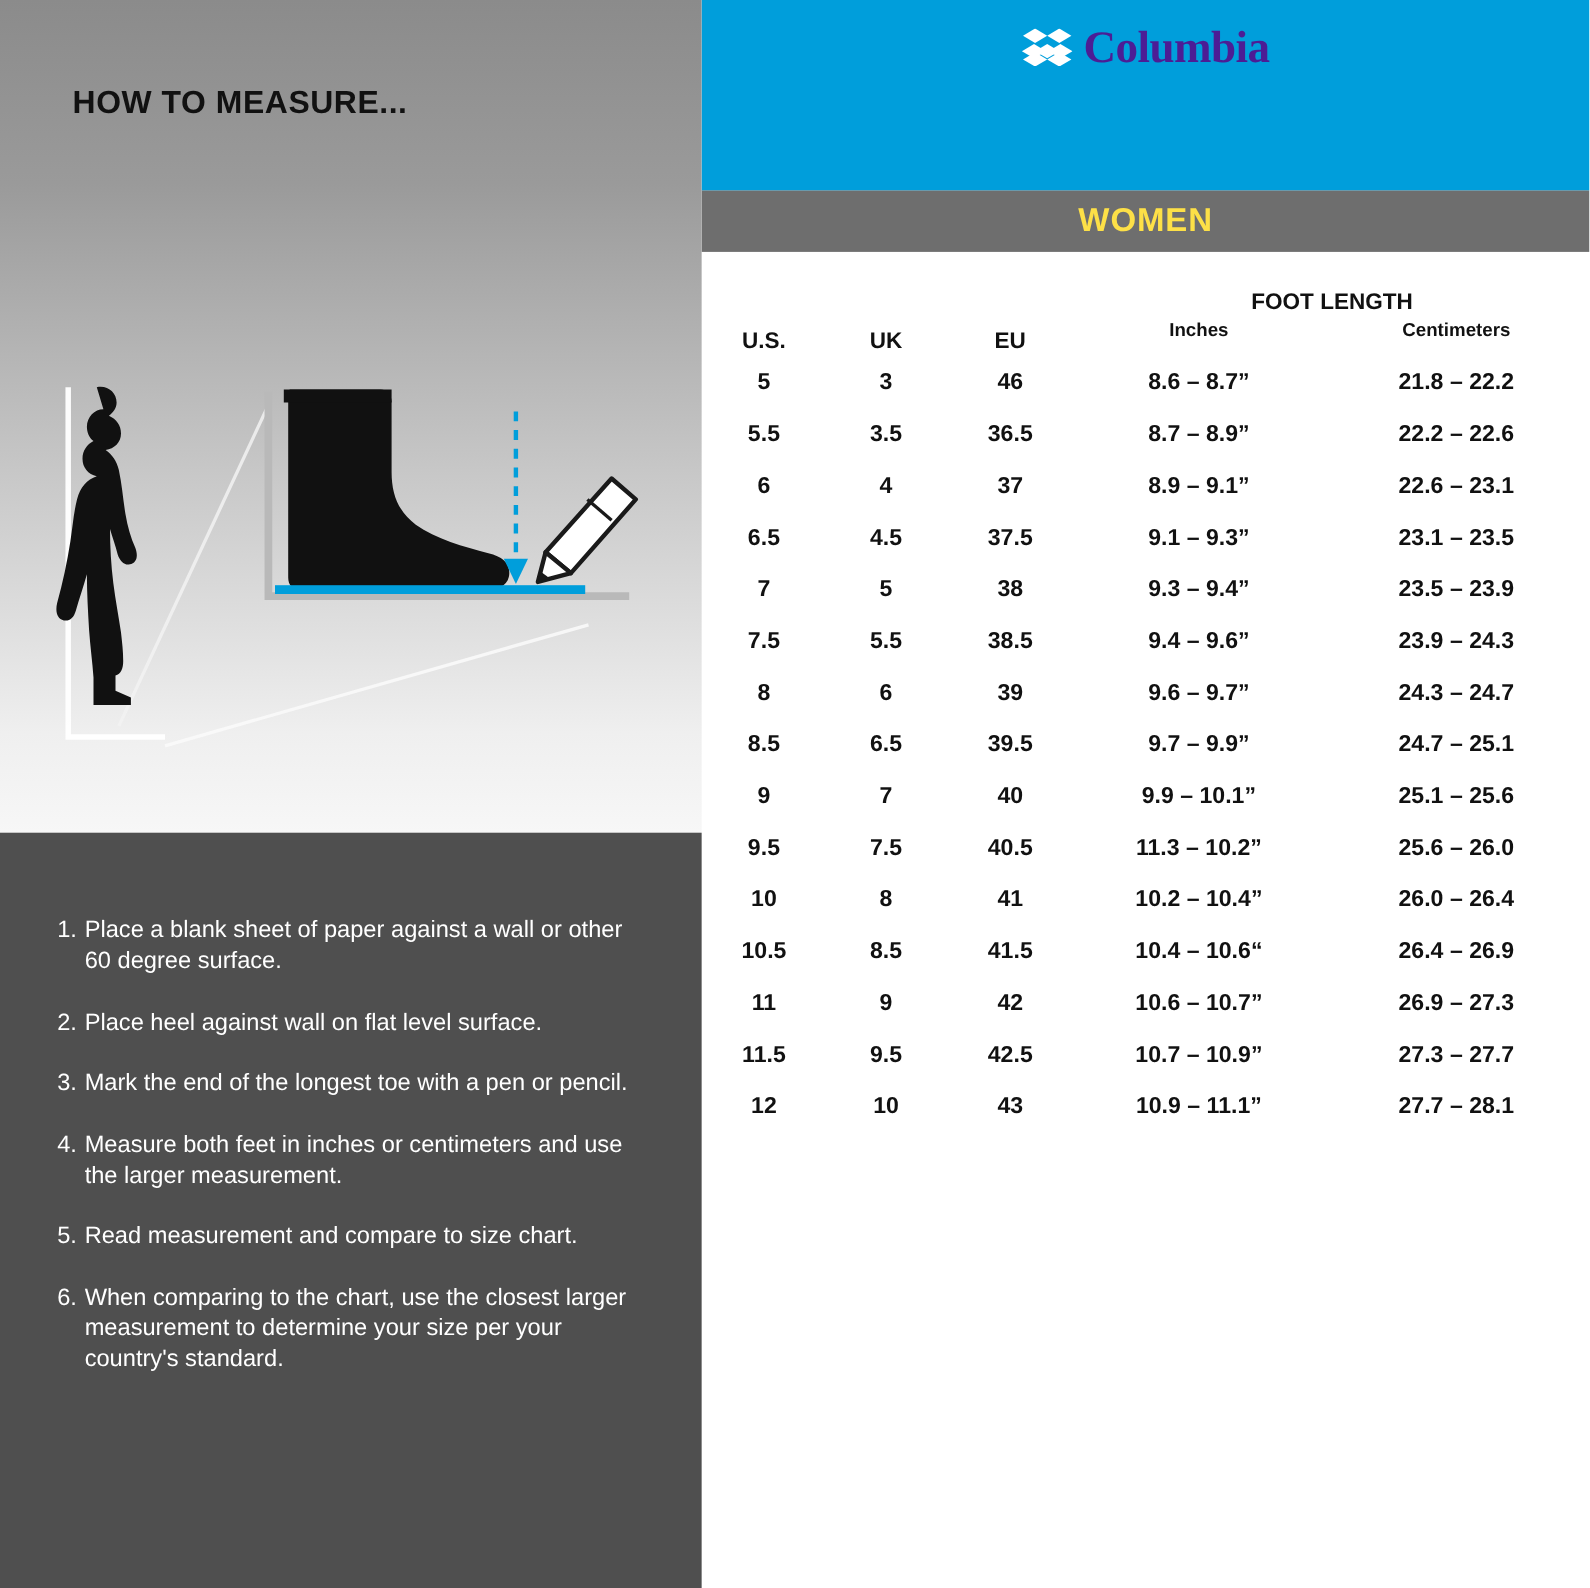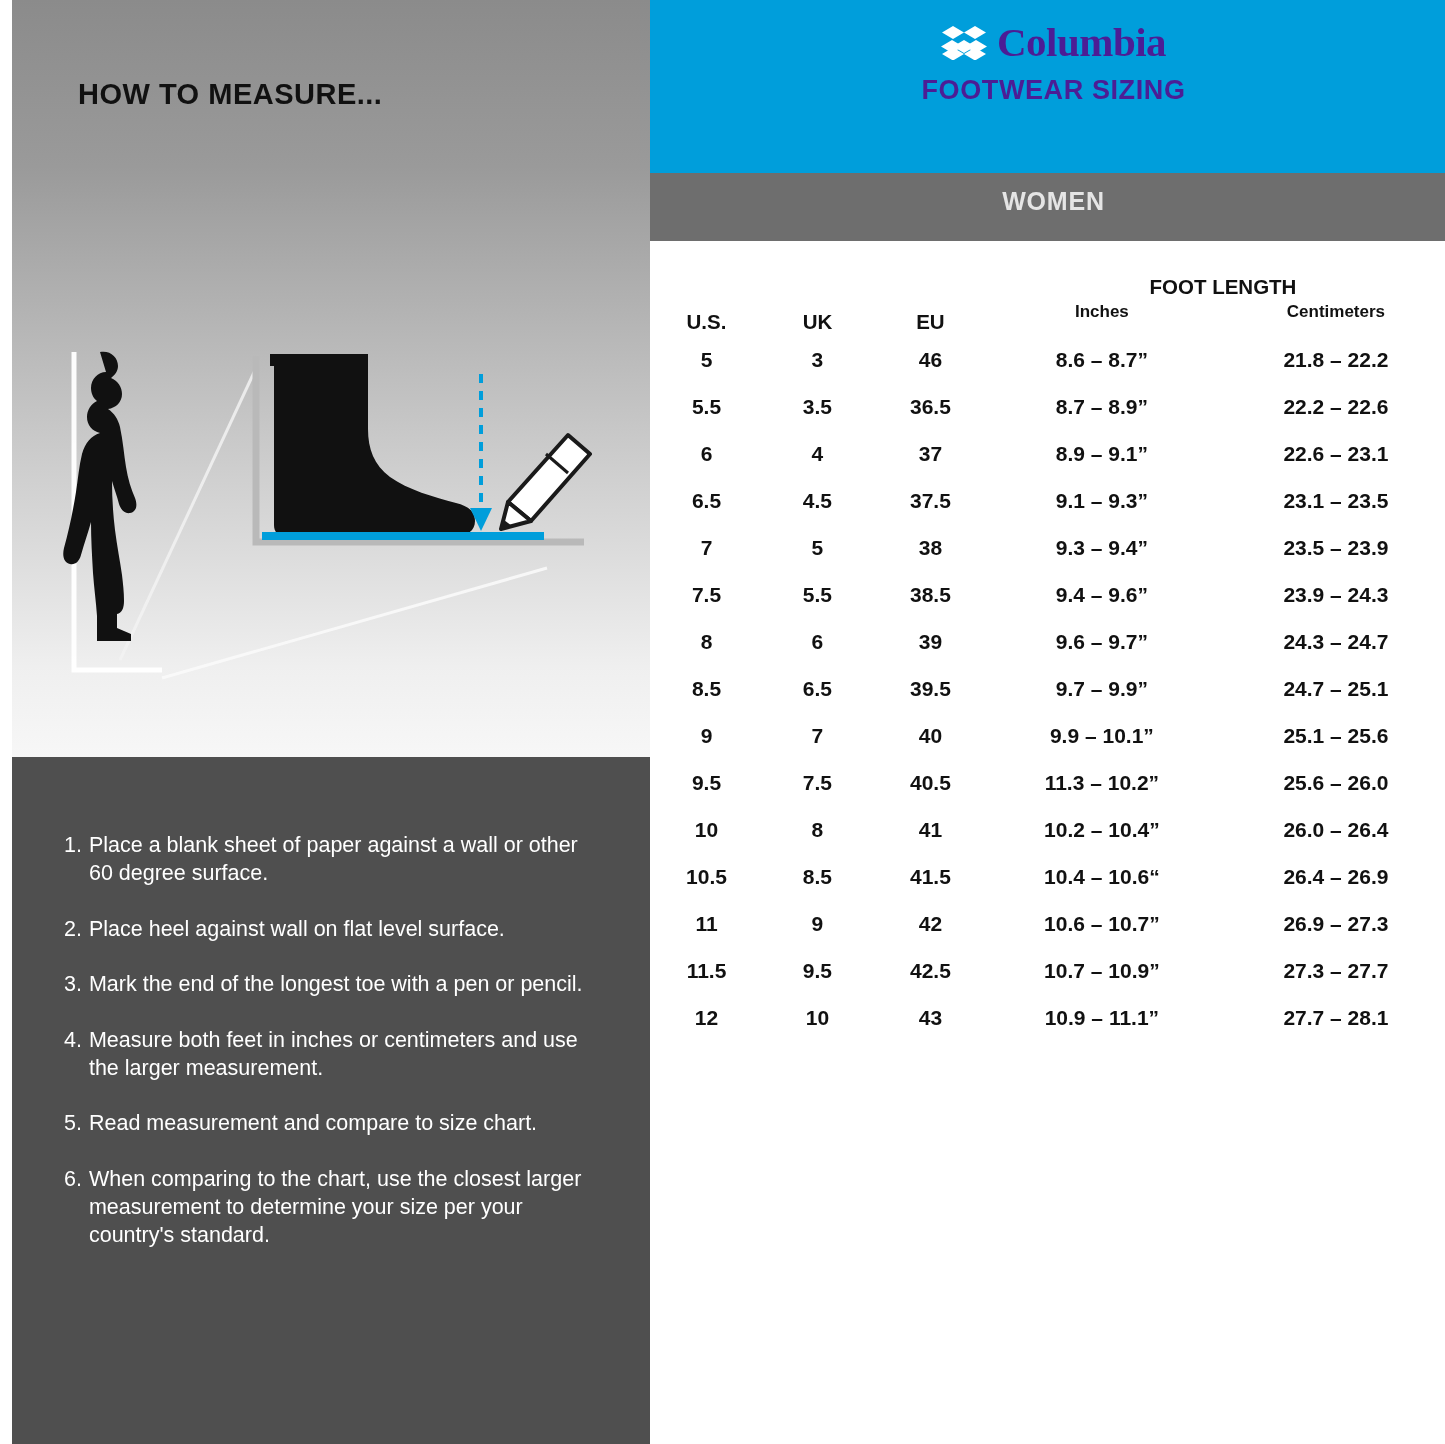--- a/index.html
+++ b/index.html
@@ -20,21 +20,20 @@
     display: flex;
   }
 
   
   .left-col {
     width: 638px;
     height: 1444px;
     position: relative;
     background: #ffffff;
     flex: 0 0 638px;
-    margin-left: 12px;
   }
   .measure-panel {
     position: relative;
     width: 638px;
     height: 757px;
     background: linear-gradient(to bottom, #8b8b8b 0%, #9a9a9a 22%, #c9c9c9 58%, #efefef 88%, #f7f7f7 100%);
     overflow: hidden;
   }
   .measure-title {
     position: absolute;
@@ -112,25 +111,25 @@
     line-height: 1;
   }
   .brand-sub {
     margin-top: 12px;
     font-size: 27px;
     font-weight: bold;
     letter-spacing: 0.6px;
   }
   .gender-bar {
     background: #6e6e6e;
-    color: #e5e5e5;
-    height: 68px;
+    color: #fde047;
+    height: 56px;
     line-height: 56px;
     text-align: center;
-    font-size: 25px;
+    font-size: 30px;
     font-weight: bold;
     letter-spacing: 0.8px;
   }
 
   table.size-table {
     width: 100%;
     border-collapse: collapse;
     color: #111111;
   }
   table.size-table td, table.size-table th {
@@ -257,21 +256,20 @@
               <polygon points="1,14 12,20.5 1,27 -10,20.5" transform="translate(10,0)"></polygon>
               <polygon points="23,14 34,20.5 23,27 12,20.5"></polygon>
               <polygon points="45,14 56,20.5 45,27 34,20.5" transform="translate(-10,0)"></polygon>
               <polygon points="12,28 23,34.5 12,41 1,34.5" transform="translate(0,-6.5)"></polygon>
               <polygon points="34,28 45,34.5 34,41 23,34.5" transform="translate(0,-6.5)"></polygon>
             </g>
           </svg>
         </span>
         <span class="brand-name">Columbia</span>
       </div>
-      <div class="brand-sub">FOOTWEAR SIZING</div>
     </div>
 
     <div class="gender-bar">WOMEN</div>
 
     <table class="size-table">
       <colgroup>
         <col class="col-us">
           <col class="col-uk">
           <col class="col-eu">
           <col class="col-in">

